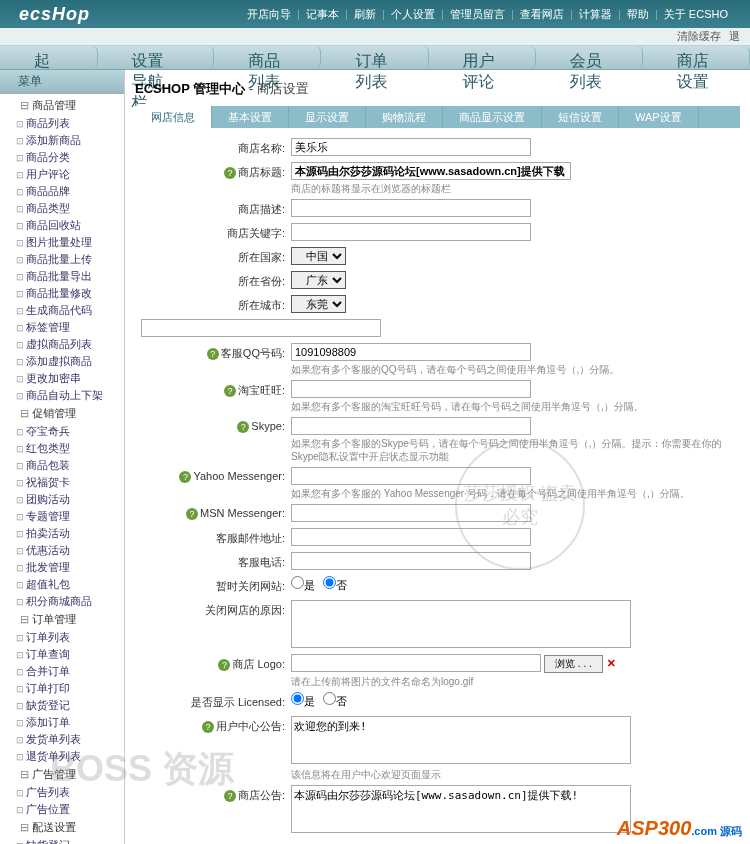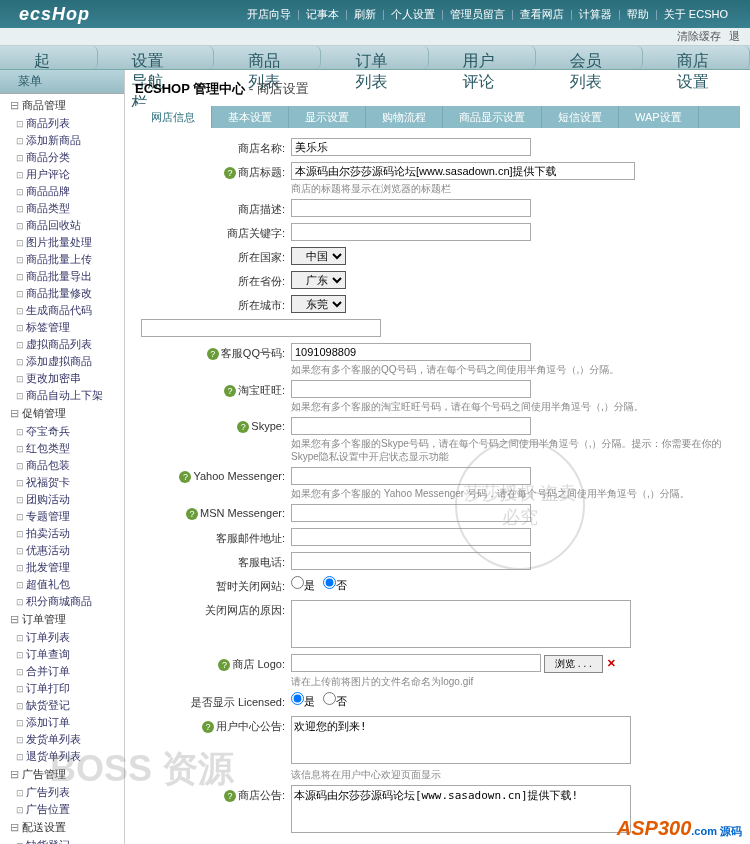--- a/index.html
+++ b/index.html
@@ -15,21 +15,21 @@
 .sub-header a { color: #555; text-decoration: none; margin: 0 4px; }
 
 .main-nav { background: linear-gradient(#c8dde3, #a8c5cc); height: 24px; display: flex; border-bottom: 1px solid #7aa; }
 .nav-item { padding: 5px 34px; border-right: 1px solid #90b5bd; color: #2a5a65; font-size: 16px; cursor: pointer; border-radius: 6px; }
 
 .container { display: flex; height: 774px; }
 
 .sidebar { width: 125px; background: #fff; border-right: 1px solid #ccc; overflow-y: auto; font-size: 11px; }
 .sidebar-title { background: linear-gradient(#b8d5dc, #98bcc5); padding: 3px 18px; font-weight: normal; color: #2a5a65; font-size: 12px; border-bottom: 1px solid #aaa; }
 .tree { padding: 2px 0; }
-.tree-cat { padding: 2px 10px; color: #333; cursor: pointer; font-family: Liberation Serif, serif; }
+.tree-cat { padding: 2px 20px; color: #333; cursor: pointer; }
 .tree-cat::before { content: "⊟ "; color: #888; }
 .tree-item { padding: 1px 4px 1px 16px; color: #336; cursor: pointer; }
 .tree-item::before { content: "⊡ "; color: #999; font-size: 9px; }
 
 .content { flex: 1; padding: 6px 10px; overflow-y: auto; position: relative; }
 .breadcrumb { font-size: 13px; color: #444; padding: 4px 0 8px; }
 .breadcrumb b { color: #000; }
 
 .tabs { display: flex; background: #8bbcc7; height: 22px; }
 .tab { padding: 4px 16px; color: #fff; font-size: 11px; border-right: 1px solid #7aabb5; cursor: pointer; }
@@ -148,21 +148,21 @@
 
     <div class="form-area">
 
       <div class="form-row">
           <div class="form-label">商店名称:</div>
           <div class="form-input"><input type="text" value="美乐乐" style=""></div>
         </div>
 
       <div class="form-row">
           <div class="form-label"><span class="help-icon">?</span><span>商店标题:</span></div>
-          <div class="form-input"><input type="text" style="width: 344px;" value="本源码由尔莎莎源码论坛[www.sasadown.cn]提供下载"><div class="hint">商店的标题将显示在浏览器的标题栏</div></div>
+          <div class="form-input"><input type="text" style="width: 280px; font-weight: bold;" value="本源码由尔莎莎源码论坛[www.sasadown.cn]提供下载"><div class="hint">商店的标题将显示在浏览器的标题栏</div></div>
         </div>
 
       <div class="form-row">
           <div class="form-label">商店描述:</div>
           <div class="form-input"><input type="text" style=""></div>
         </div>
 
       <div class="form-row">
           <div class="form-label">商店关键字:</div>
           <div class="form-input"><input type="text" style=""></div>

